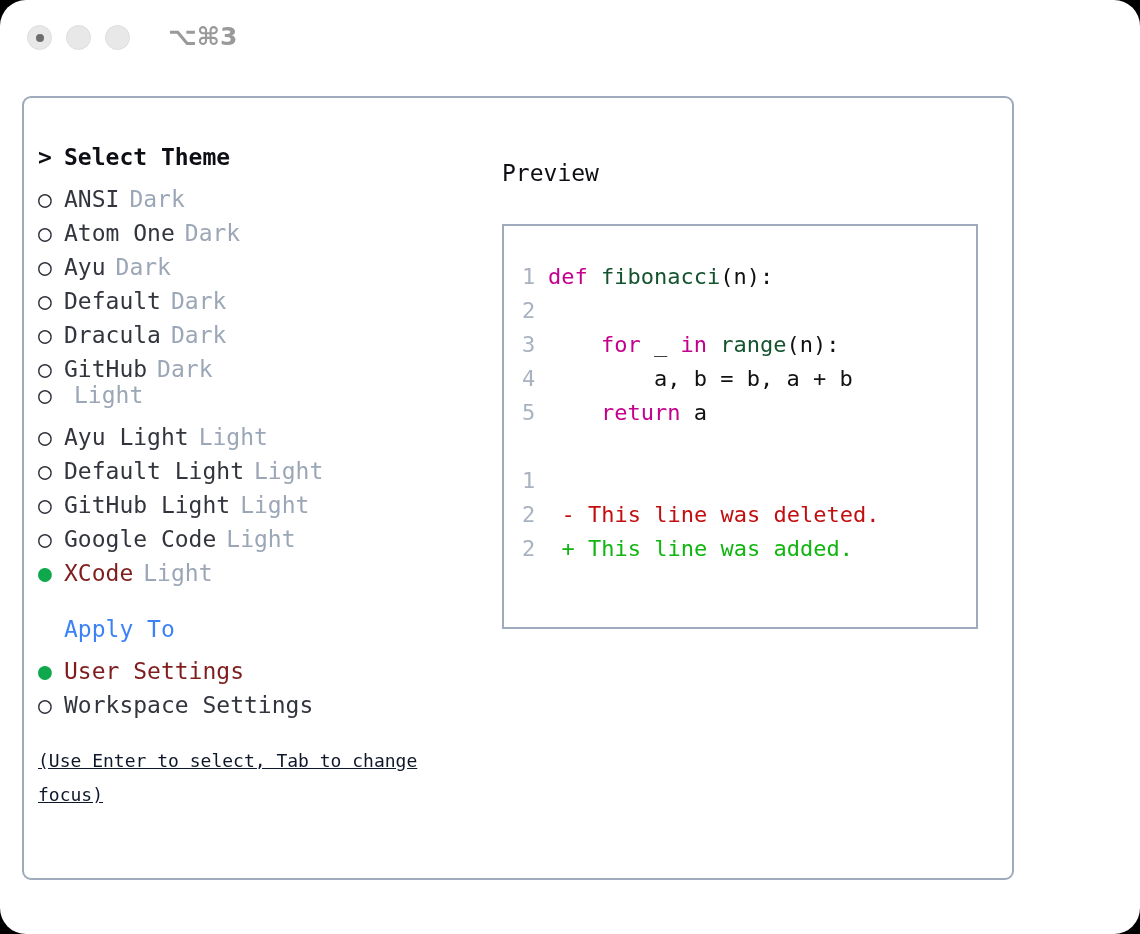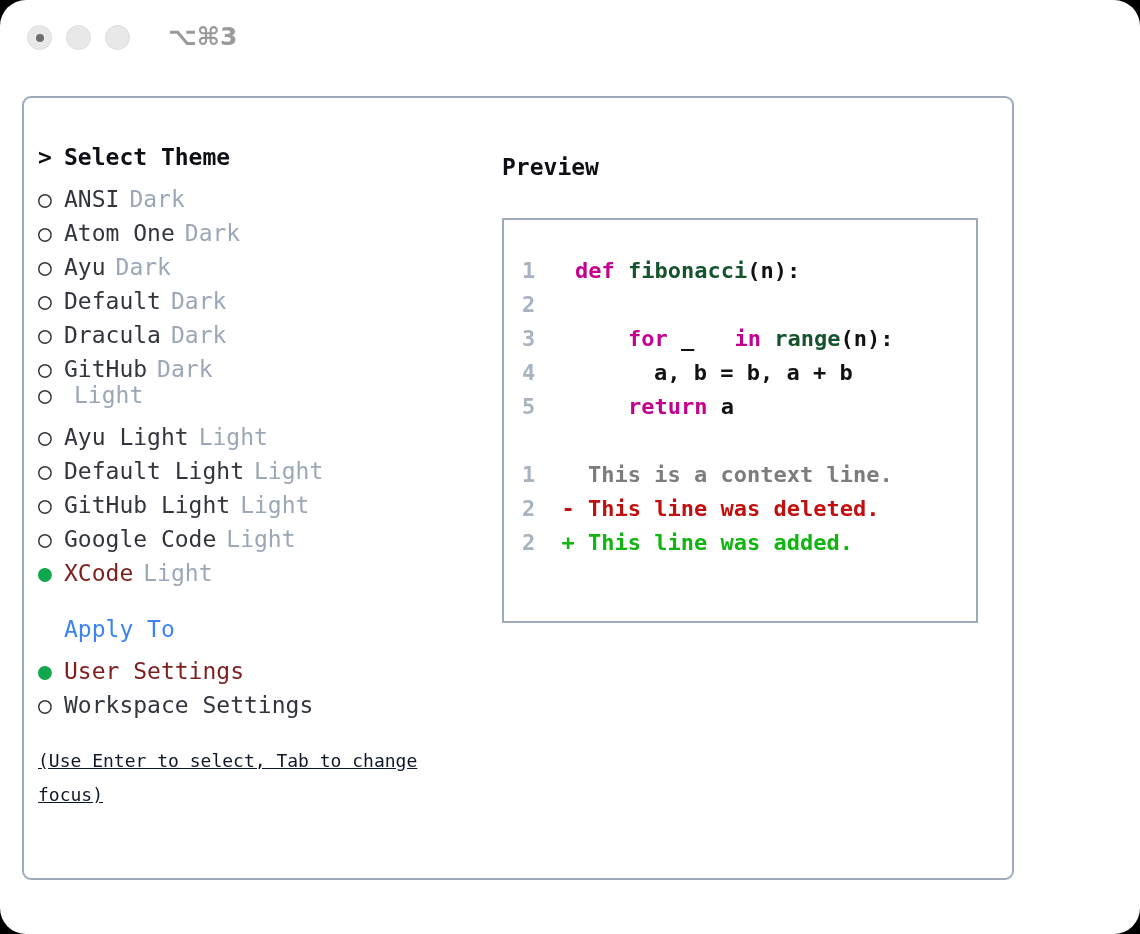--- a/index.html
+++ b/index.html
@@ -142,23 +142,22 @@
     width: 404px;
     white-space: normal;
     word-spacing: 0px;
     text-decoration: underline;
   }
 
   
   .right-col {
     position: absolute;
     left: 478px;
-    top: 52px;
+    top: 58px;
     width: 500px;
-    font-weight: bold;
   }
   .preview-head {
     font-size: 23px;
     line-height: 34px;
     color: #0d0f14;
     height: 34px;
   }
   .preview-box {
     margin-top: 34px;
     width: 476px;
@@ -179,21 +178,21 @@
   }
   .ln {
     display: inline-block;
     width: 26px;
     flex: 0 0 26px;
     color: #a8b2c0;
     text-align: left;
   }
   .code-body { white-space: pre; }
 
-  .tok-kw  { color: #c4008f; margin-left: 27px; }
+  .tok-kw  { color: #c4008f; }
   .tok-fn  { color: #14532d; }
   .tok-num { color: #1c00cf; }
   .tok-txt { color: #111111; }
 
   .diff-gap { height: 34px; }
   .dmark {
     display: inline-block;
     width: 40px;
     flex: 0 0 40px;
     text-align: center;
@@ -260,21 +259,21 @@
       <div class="preview-box">
         <div id="code-block">
             <div class="code-line"><span class="ln">1</span><span class="code-body"><span class="tok-kw">def </span><span class="tok-fn">fibonacci</span><span class="tok-txt">(n):</span></span></div>
             <div class="code-line"><span class="ln">2</span></div>
             <div class="code-line"><span class="ln">3</span><span class="code-body"><span class="tok-txt">    </span><span class="tok-kw">for</span><span class="tok-txt"> _ </span><span class="tok-kw">in</span><span class="tok-txt"> </span><span class="tok-fn">range</span><span class="tok-txt">(n):</span></span></div>
             <div class="code-line"><span class="ln">4</span><span class="code-body"><span class="tok-txt">        a, b = b, a + b</span></span></div>
             <div class="code-line"><span class="ln">5</span><span class="code-body"><span class="tok-txt">    </span><span class="tok-kw">return</span><span class="tok-txt"> a</span></span></div>
           </div>
         <div class="diff-gap"></div>
         <div id="diff-block">
-            <div class="code-line"><span class="ln">1</span><span class="dmark diff-ctx"></span><span class="diff-ctx">This is a context line.</span></div>
+            <div class="code-line"><span class="ln">1</span><span class="dmark diff-ctx"></span></div>
             <div class="code-line"><span class="ln">2</span><span class="dmark diff-del">-</span><span class="diff-del">This line was deleted.</span></div>
             <div class="code-line"><span class="ln">2</span><span class="dmark diff-add">+</span><span class="diff-add">This line was added.</span></div>
           </div>
       </div>
     </div>
 
   </div>
 </div>
 
 </body></html>

